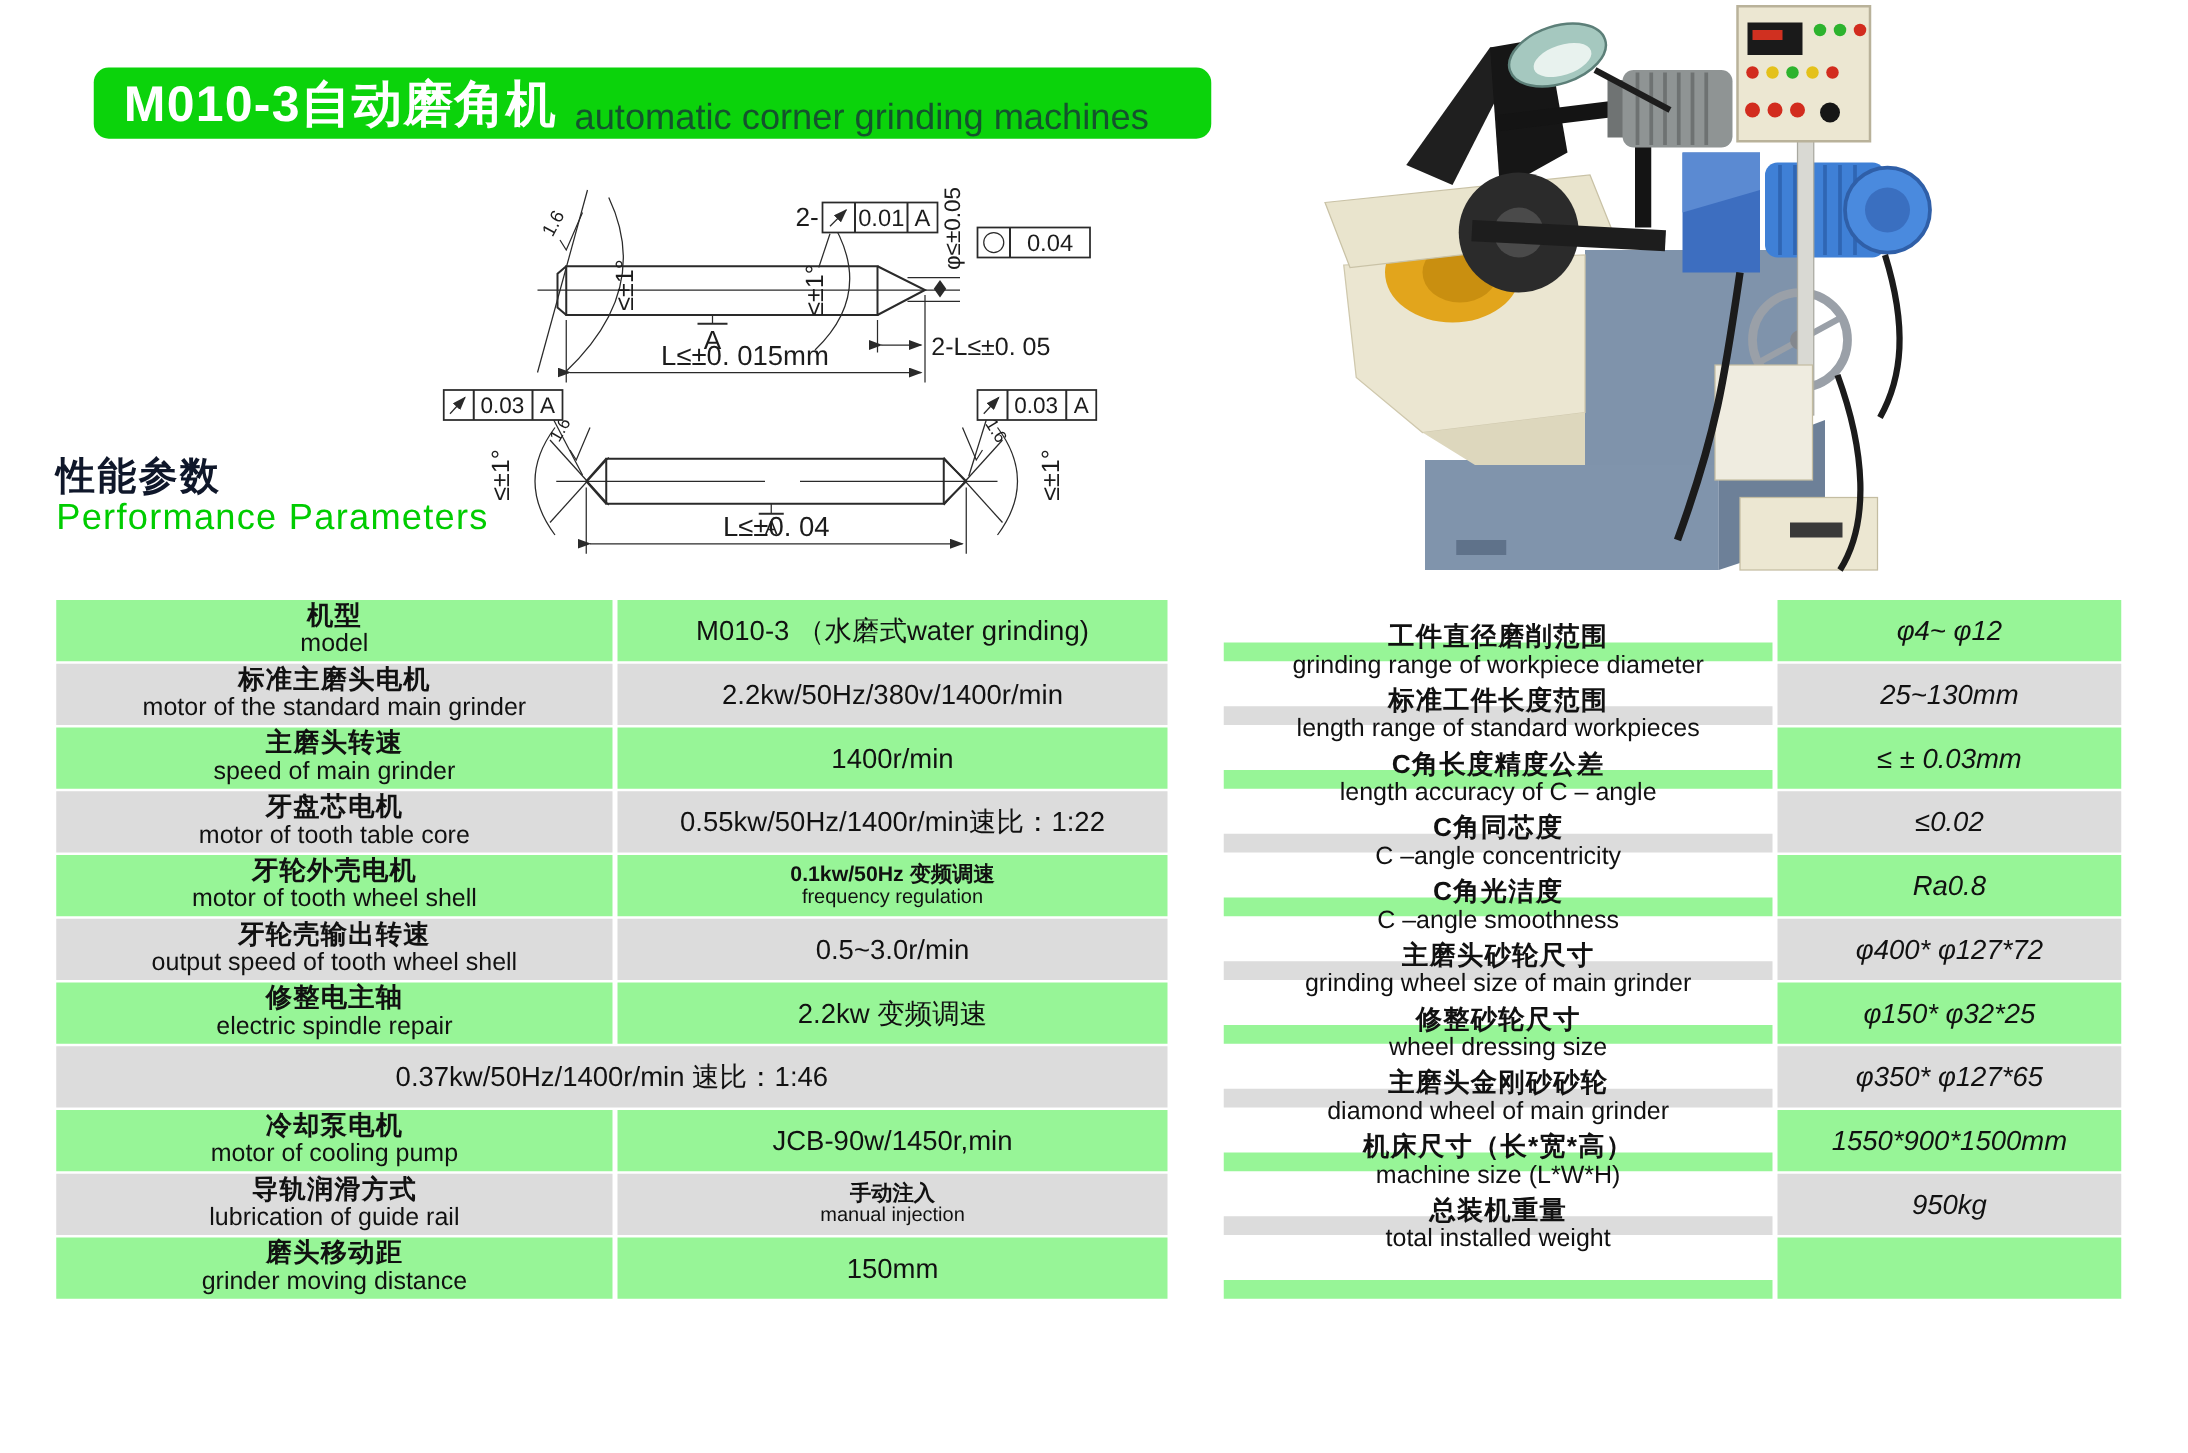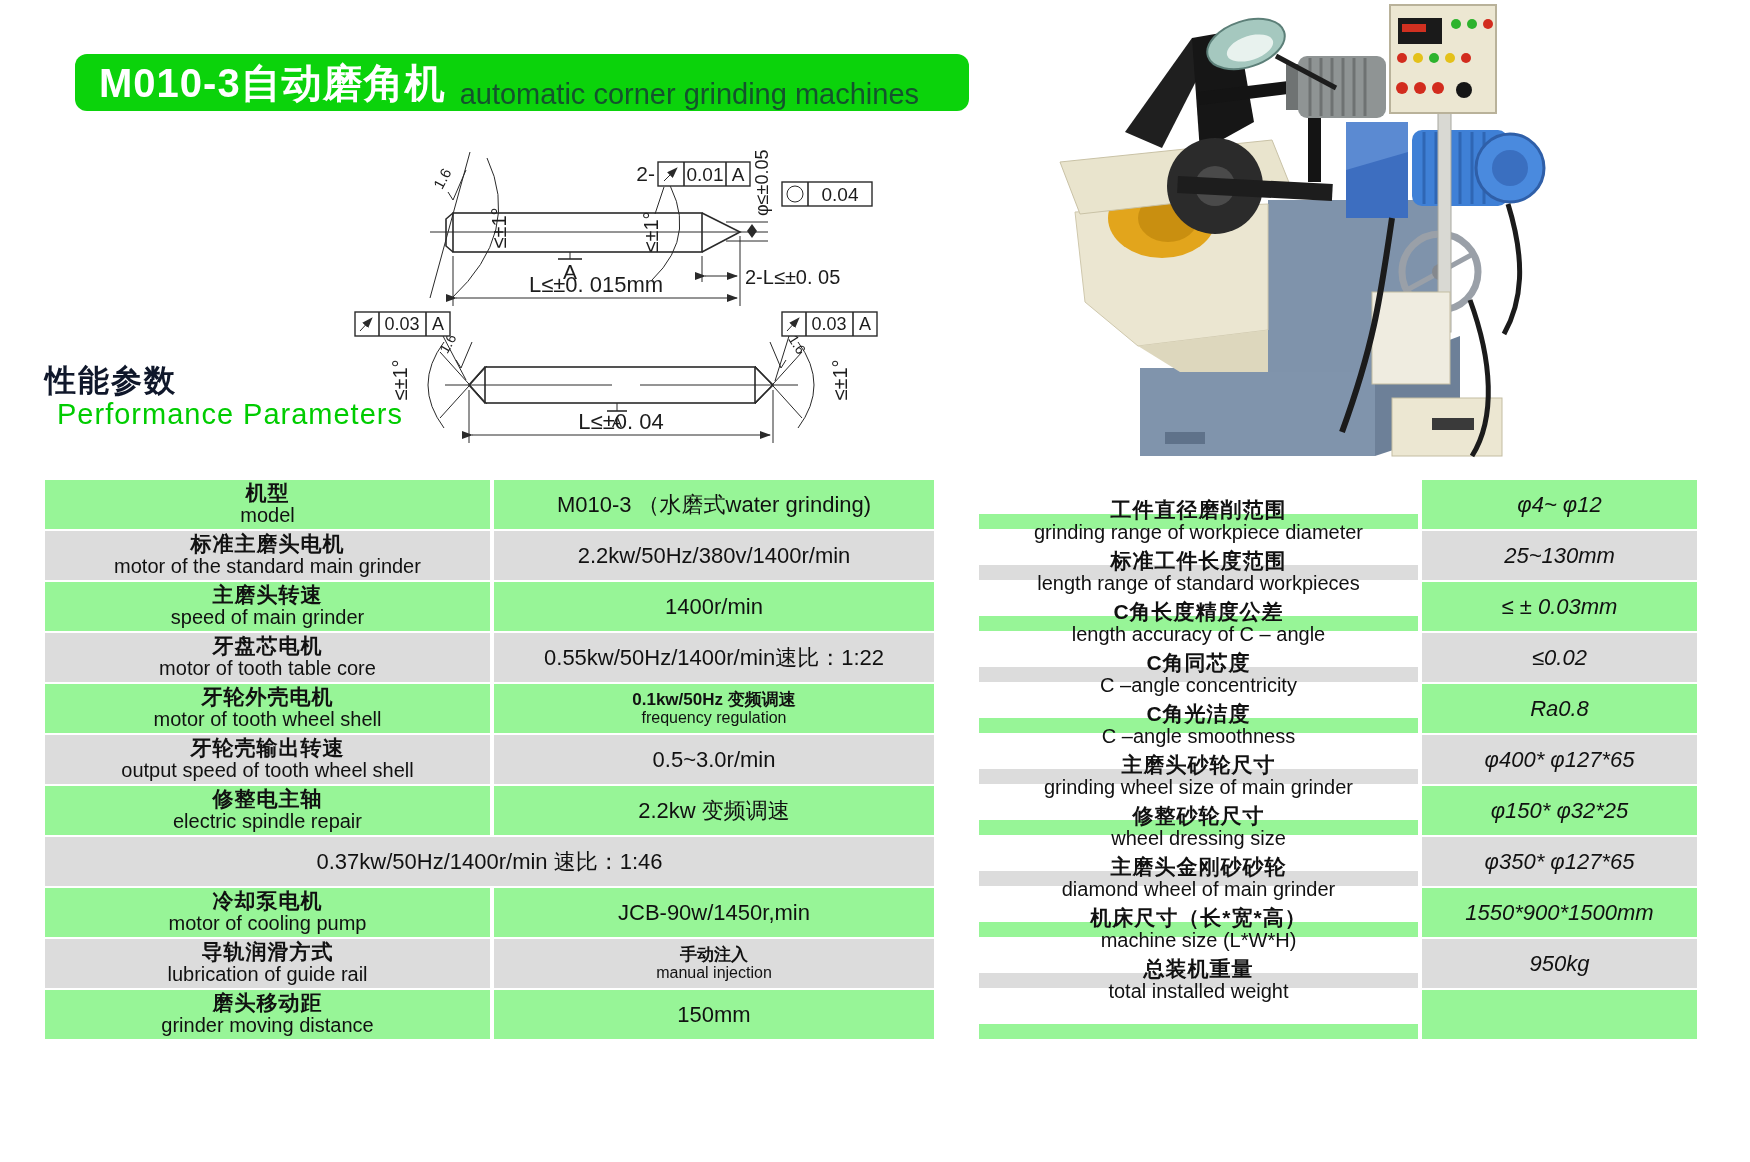--- a/index.html
+++ b/index.html
@@ -7,21 +7,21 @@
   .page{position:relative;width:1750px;height:1162px;background:#fff;overflow:hidden;}
 
   
   .banner{position:absolute;left:47px;top:54px;width:894px;height:57px;
     background:#0bd30b;border-radius:12px;display:flex;align-items:flex-end;padding-left:24px;box-sizing:border-box;margin-left:28px;}
   .banner .zh{font-size:40px;font-weight:bold;color:#fff;letter-spacing:1px;white-space:nowrap;}
   .banner .en{font-size:29px;color:#14532d;margin-left:14px;white-space:nowrap;}
 
   
   .sec-zh{position:absolute;left:45px;top:360px;font-size:31px;font-weight:bold;color:#0f172a;letter-spacing:2px;}
-  .sec-en{position:absolute;left:57px;top:398px;font-size:29px;color:#00cc00;letter-spacing:1px;}
+  .sec-en{position:absolute;left:45px;top:398px;font-size:29px;color:#00cc00;letter-spacing:1px;}
 
   
   .ptable{position:absolute;top:480px;display:flex;flex-direction:column;row-gap:2px;}
   .ptable.left{left:45px;width:889px;}
   .ptable.right{left:979px;width:718px;}
   .prow{display:flex;column-gap:4px;height:49px;}
   .cell{display:flex;flex-direction:column;align-items:center;justify-content:center;line-height:1.08;}
   .ptable.left  .cell.label{width:445px;}
   .ptable.left  .cell.value{flex:1;}
   .ptable.right .cell.label{width:439px;margin-top:34px;}
@@ -389,21 +389,21 @@
       <div class="cell value">
           <div class="val">Ra0.8</div>
         </div>
     </div>
     <div class="prow gray">
       <div class="cell label">
           <div class="zh-l">主磨头砂轮尺寸</div>
           <div class="en-l">grinding wheel size of main grinder</div>
         </div>
       <div class="cell value">
-          <div class="val">φ400* φ127*65</div>
+          <div class="val">φ400* φ127*72</div>
         </div>
     </div>
     <div class="prow green">
       <div class="cell label">
           <div class="zh-l">修整砂轮尺寸</div>
           <div class="en-l">wheel dressing size</div>
         </div>
       <div class="cell value">
           <div class="val">φ150* φ32*25</div>
         </div>

